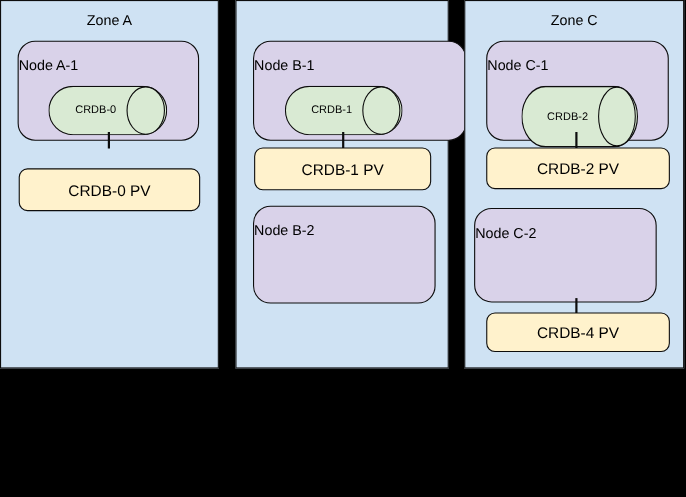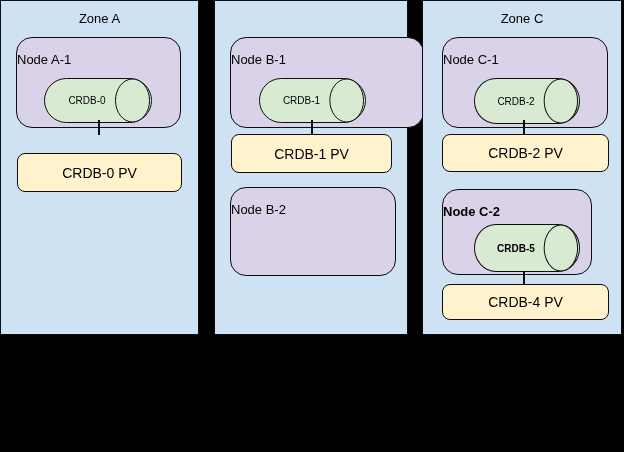--- a/index.html
+++ b/index.html
@@ -71,24 +71,24 @@
   .zone-a .conn-1{left:97px;top:119px;height:15px;}
   .zone-a .pv-1{left:16px;top:133px;width:165px;height:39px;margin-top:19px;}
   
   .zone-b .node-1{left:15px;top:36px;width:194px;height:91px;}
   .zone-b .cyl-1{left:28px;top:40px;width:107px;height:45px;}
   .zone-b .conn-1{left:96px;top:119px;height:15px;}
   .zone-b .pv-1{left:16px;top:133px;width:161px;height:39px;}
   .zone-b .node-2{left:15px;top:186px;width:166px;height:89px;}
   
   .zone-c .node-1{left:19px;top:36px;width:166px;height:91px;}
-  .zone-c .cyl-1{left:31px;top:40px;width:106px;height:46px;}
+  .zone-c .cyl-1{left:31px;top:40px;width:106px;height:56px;}
   .zone-c .conn-1{left:100px;top:119px;height:15px;}
   .zone-c .pv-1{left:19px;top:133px;width:167px;height:38px;}
-  .zone-c .node-2{left:19px;top:188px;width:150px;height:86px;font-weight:bold;}
+  .zone-c .node-2{left:8px;top:188px;width:166px;height:86px;}
   .zone-c .cyl-2{left:31px;top:34px;width:106px;height:48px;}
   .zone-c .conn-2{left:100px;top:270px;height:14px;}
   .zone-c .pv-2{left:19px;top:283px;width:167px;height:36px;}
 </style>
 </head>
 <body>
 
 <div class="stage">
 
   <section class="zone zone-a">
@@ -142,26 +142,19 @@
         </svg>
         <span class="cyl-label">CRDB-2</span>
       </div>
     </div>
 
     <div class="connector conn-1"></div>
     <div class="pv pv-1">CRDB-2 PV</div>
 
     <div class="node node-2">
       <div class="node-title">Node C-2</div>
-      <div class="cyl cyl-2">
-        <svg viewBox="0 0 108 45" preserveAspectRatio="none">
-          <rect x="0.5" y="0.5" width="107" height="44" rx="22" ry="22" fill="var(--pod-fill)" stroke="var(--stroke)" stroke-width="1"></rect>
-          <ellipse cx="88.5" cy="22.5" rx="17" ry="21.5" fill="var(--pod-fill)" stroke="var(--stroke)" stroke-width="1"></ellipse>
-        </svg>
-        <span class="cyl-label">CRDB-5</span>
-      </div>
     </div>
 
     <div class="connector conn-2"></div>
     <div class="pv pv-2">CRDB-4 PV</div>
   </section>
 
 </div>
 
 </body></html>

